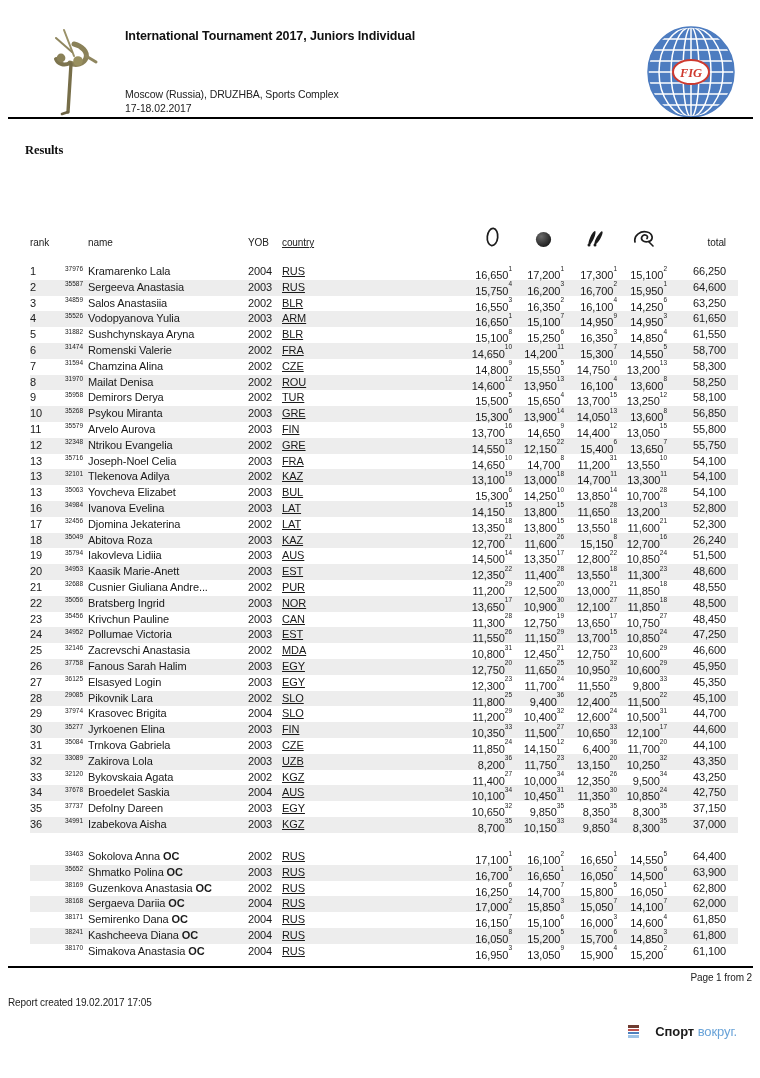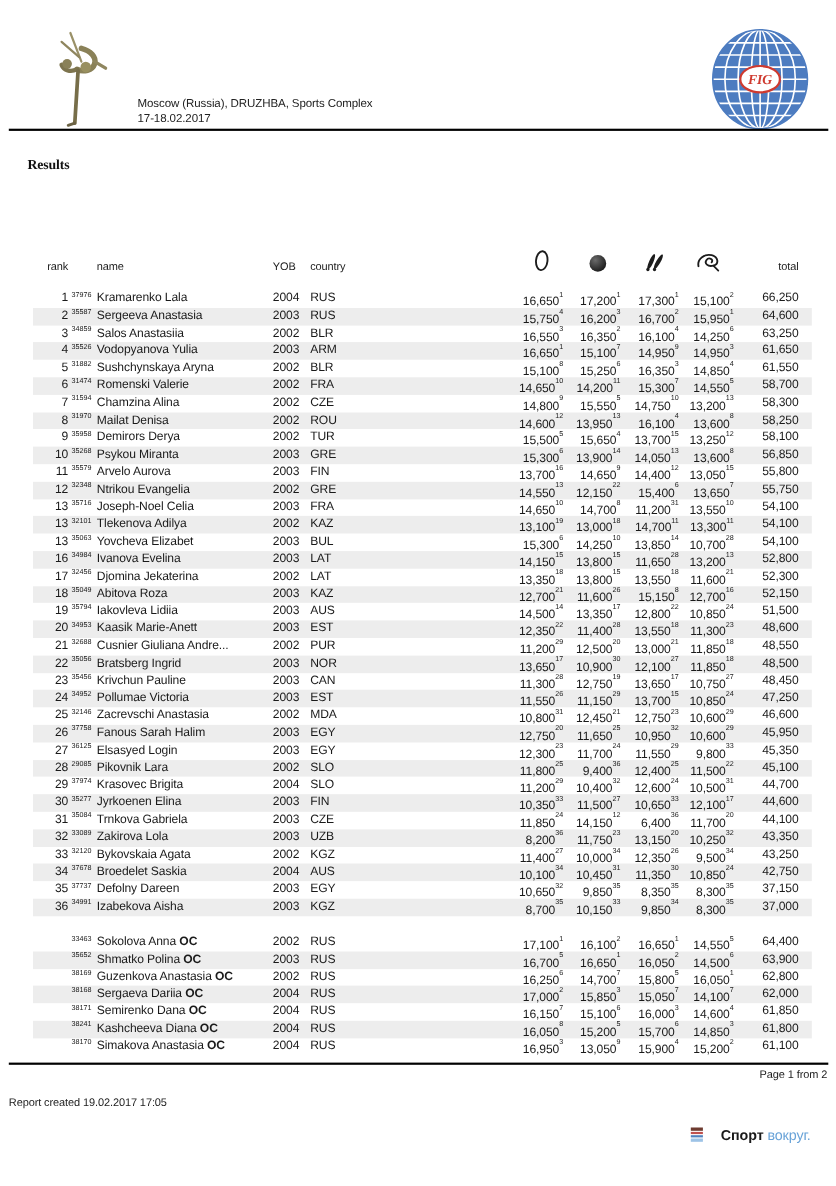--- a/index.html
+++ b/index.html
@@ -14,27 +14,27 @@
   .venue-line{font-size:10.5px;line-height:14px;color:#222;}
   .top-rule{position:absolute;left:8px;right:7px;top:117px;height:2px;background:#000;}
   .results-title{position:absolute;left:25px;top:143px;font-weight:bold;font-size:12.5px;color:#111;font-family:Liberation Serif, serif;}
   
   .thead{position:absolute;left:30px;top:228px;width:708px;display:flex;align-items:flex-end;height:20px;
          font-size:10px;color:#222;}
   .rows{position:absolute;left:30px;top:264px;width:708px;}
   .oc-rows{position:absolute;left:30px;top:849px;width:708px;}
   .trow{display:flex;height:15.8px;line-height:15.8px;font-size:11px;white-space:nowrap;}
   .trow.stripe{background:#ededed;}
-  .c-rank{width:32px;text-align:right;flex:none;}
+  .c-rank{width:32px;flex:none;}
   .c-lic{width:26px;flex:none;padding-left:3px;box-sizing:border-box;}
   .c-lic sup{font-size:6.5px;position:relative;top:-3.5px;letter-spacing:0;}
   .c-name{width:160px;flex:none;overflow:hidden;}
   .c-name .oc{font-weight:bold;}
   .c-yob{width:34px;flex:none;}
-  .c-country{width:46px;flex:none;}
+  .c-country{width:46px;flex:none;text-decoration:underline;}
   .c-score{flex:none;text-align:right;}
   .c-score sup{font-size:6.5px;position:relative;top:-3.5px;letter-spacing:0;}
   .s0{width:184px;} .s1{width:52px;} .s2{width:53px;} .s3{width:50px;}
   .c-total{width:71px;flex:none;text-align:right;padding-right:12px;box-sizing:border-box;}
   .hcell-icon{display:flex;justify-content:flex-end;align-items:flex-end;padding-right:12px;box-sizing:border-box;}
   .hcell-icon svg{display:block;}
   
   .bottom-rule{position:absolute;left:8px;right:7px;top:966px;height:1.5px;background:#000;}
   .footer-left{position:absolute;left:8px;top:997px;font-size:10px;color:#222;}
   .footer-right{position:absolute;right:8px;top:972px;font-size:10px;color:#222;}
@@ -57,20 +57,21 @@
       <path d="M36 41 C30 44 24 42 22 37" stroke-width="4" stroke="#7d744e"></path>
       <path d="M52 34 L62 40" stroke-width="3" stroke="#8f865f"></path>
       <path d="M37 42 C36 56 35 72 34 90" stroke-width="3.4" stroke="#776e49"></path>
       <path d="M34 90 L28 92" stroke-width="2.6" stroke="#6b6244"></path>
     </g>
     <circle cx="27" cy="36" r="4.4" fill="#8a8158"></circle>
     <circle cx="44" cy="39" r="4.8" fill="#99905f"></circle>
   </svg>
 
   <div class="title-block">
+    <div class="title-line">International Tournament 2017, Juniors Individual</div>
   </div>
   <div class="venue-block">
     <div class="venue-line">Moscow (Russia), DRUZHBA, Sports Complex</div>
     <div class="venue-line">17-18.02.2017</div>
   </div>
 
   <svg class="fig-logo" width="93" height="93" viewBox="0 0 93 93">
     <defs>
         <clipPath id="globeClip">
           <ellipse cx="46" cy="46" rx="43" ry="45"></ellipse>
@@ -348,21 +349,21 @@
       <div class="trow stripe" style="background: rgb(237, 237, 237);">
         <div class="c-rank">18</div>
         <div class="c-lic"><sup>35049</sup></div>
         <div class="c-name">Abitova Roza</div>
         <div class="c-yob">2003</div>
         <div class="c-country">KAZ</div>
         <div class="c-score s0">12,700<sup>21</sup></div>
         <div class="c-score s1">11,600<sup>26</sup></div>
         <div class="c-score s2">15,150<sup>8</sup></div>
         <div class="c-score s3">12,700<sup>16</sup></div>
-        <div class="c-total">52,150</div>
+        <div class="c-total">26,240</div>
       </div>
       <div class="trow">
         <div class="c-rank">19</div>
         <div class="c-lic"><sup>35794</sup></div>
         <div class="c-name">Iakovleva Lidiia</div>
         <div class="c-yob">2003</div>
         <div class="c-country">AUS</div>
         <div class="c-score s0">14,500<sup>14</sup></div>
         <div class="c-score s1">13,350<sup>17</sup></div>
         <div class="c-score s2">12,800<sup>22</sup></div>

